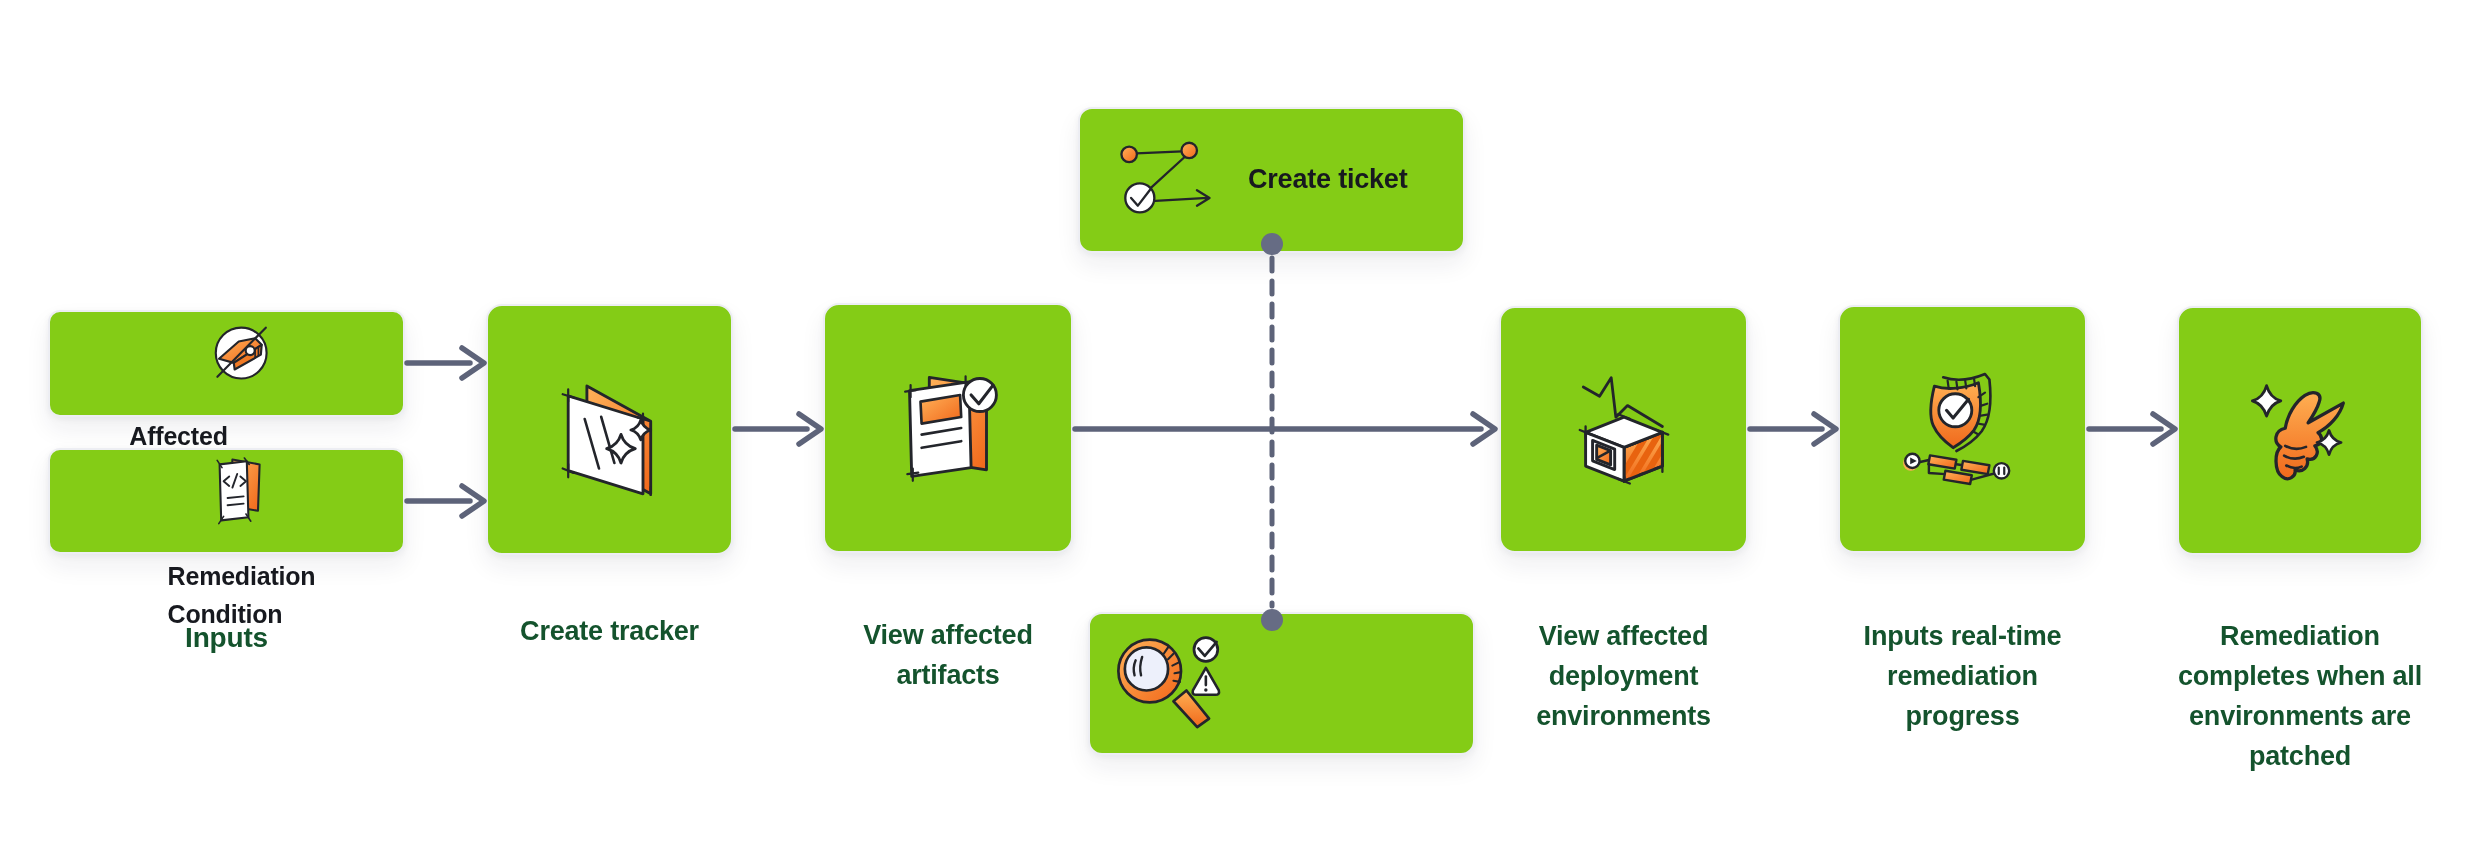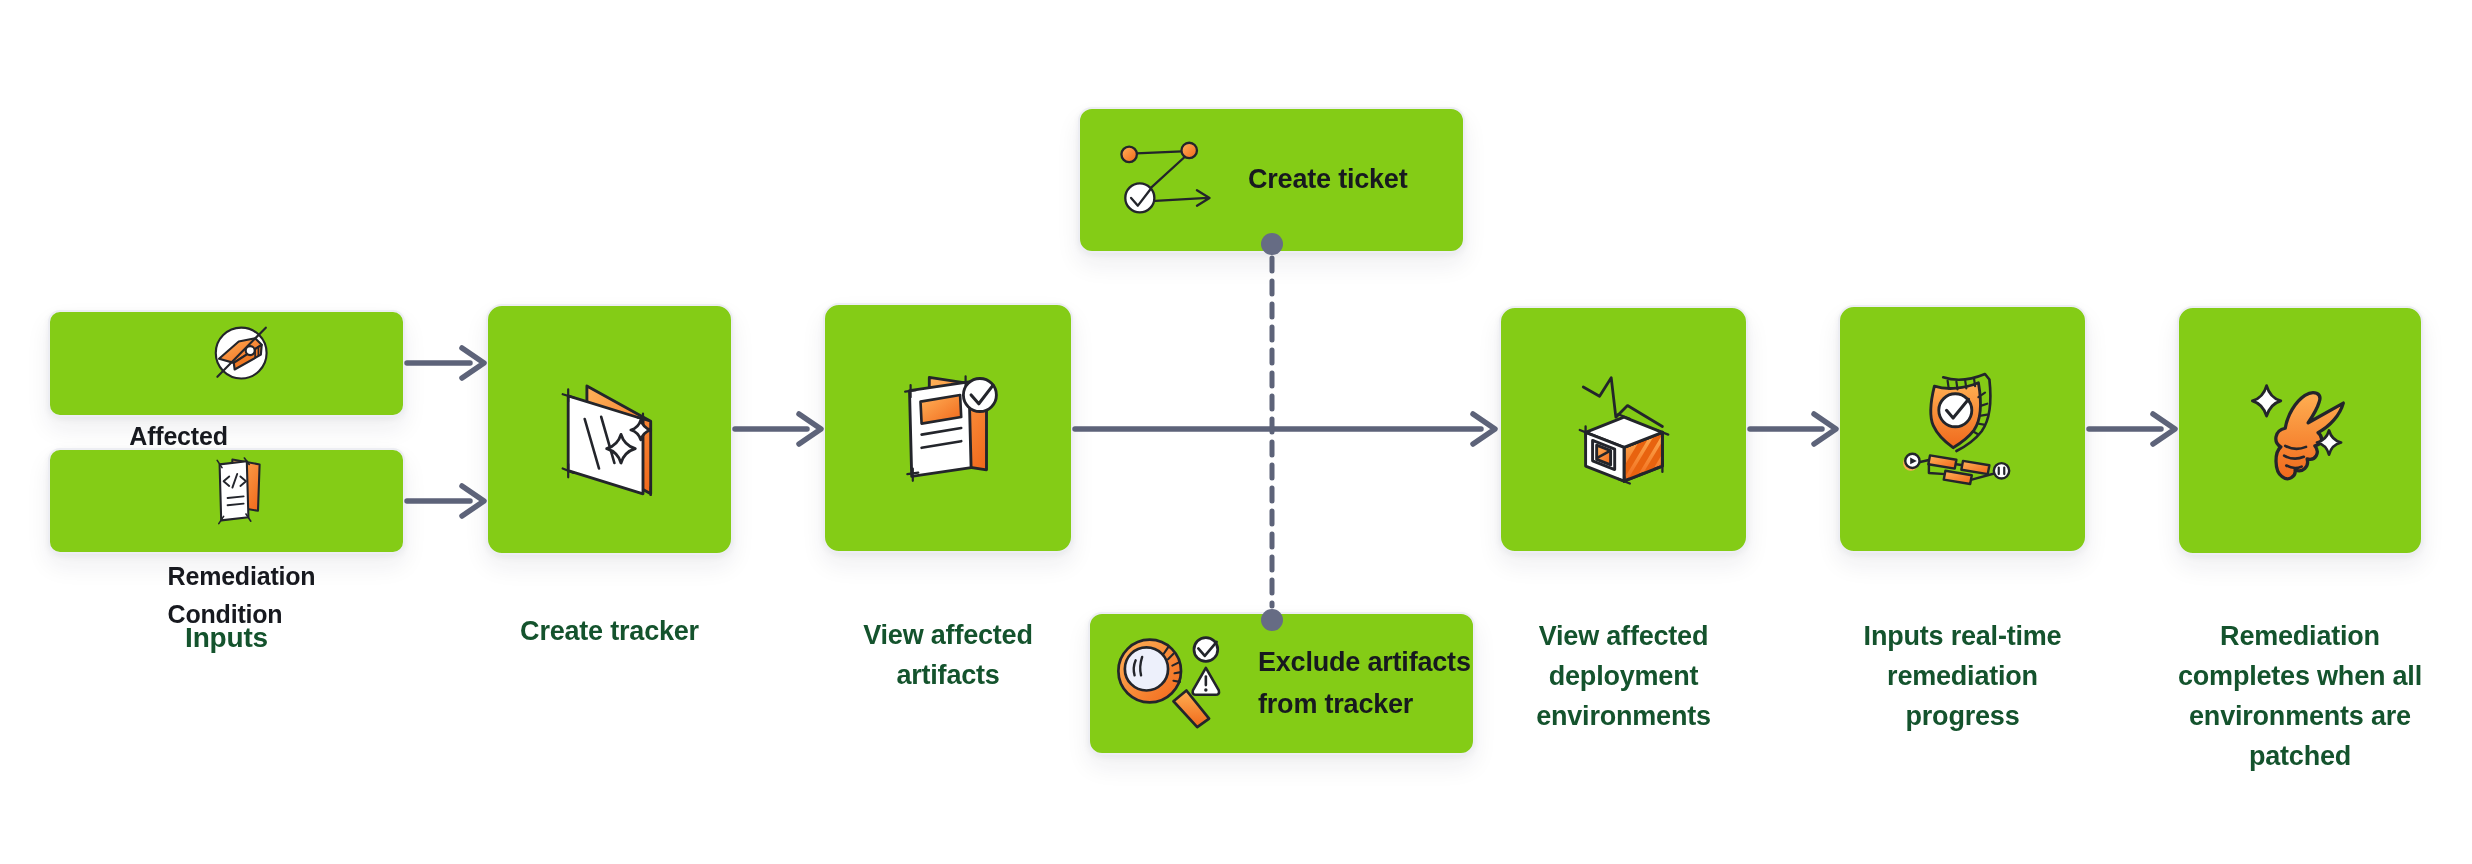--- a/index.html
+++ b/index.html
@@ -145,22 +145,20 @@
       <path d="M62,22 L57,27 M67,30 L61,33 M69,39 L63,40 M68,48 L62,47 M57,16 L53,22" stroke-width="2"></path>
       <circle cx="37" cy="36" r="20" fill="#edf0fb"></circle>
       <path d="M27,28 q-3,7 -1,14 M33,25 q-3,9 -1,17" stroke-width="2.2"></path>
       <circle cx="92" cy="18" r="11" fill="#fff"></circle>
       <path d="M85,17 l6,7 l11,-13" stroke-width="2.4"></path>
       <path d="M92,35 L104,56 Q105,60 101,60 L83,60 Q79,60 80,56 Z" fill="#fff" stroke-width="2.4"></path>
       <path d="M92,43 L92,51" stroke-width="2.4"></path>
       <circle cx="92" cy="55.5" r="1.6" fill="#23252b" stroke="none"></circle>
     </g>
   </svg>
-  <div class="side-text">Exclude artifacts
-from tracker</div>
 </div>
 
 <div class="card pos-deploy">
   <svg class="icon" width="128" height="128" viewBox="0 0 110 110">
     <g stroke="#23252b" stroke-width="2.5" fill="none" stroke-linecap="round" stroke-linejoin="round">
       <path d="M20,18 L34,26 L44,10 L48,44 L58,34 L63,37 L88,52" stroke-width="2.4"></path>
       <path d="M88,57 L88,86 L55,99 L55,70 Z" fill="url(#gOv)"></path>
       <g clip-path="url(#clipCubeRight)" stroke="#e8630f" stroke-width="5.5">
         <path d="M50,100 L74,60 M60,100 L84,60 M70,100 L94,60 M80,100 L104,60"></path>
       </g>

